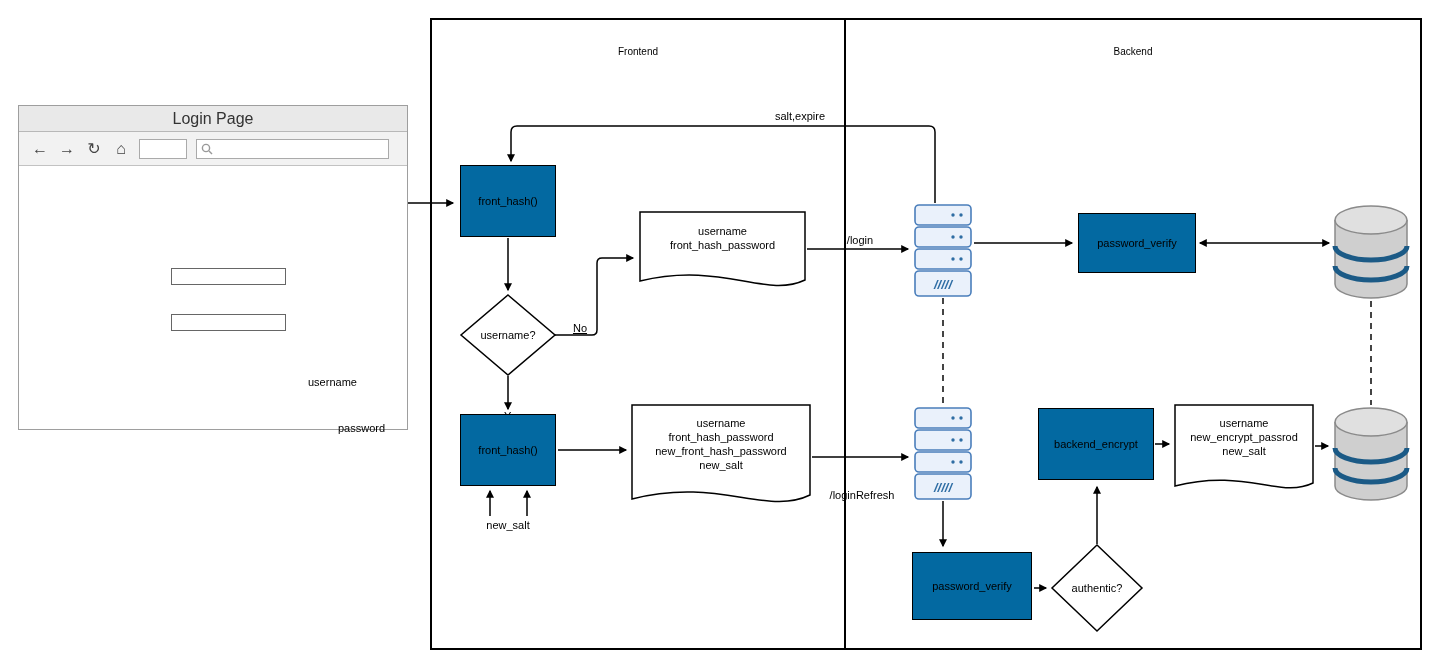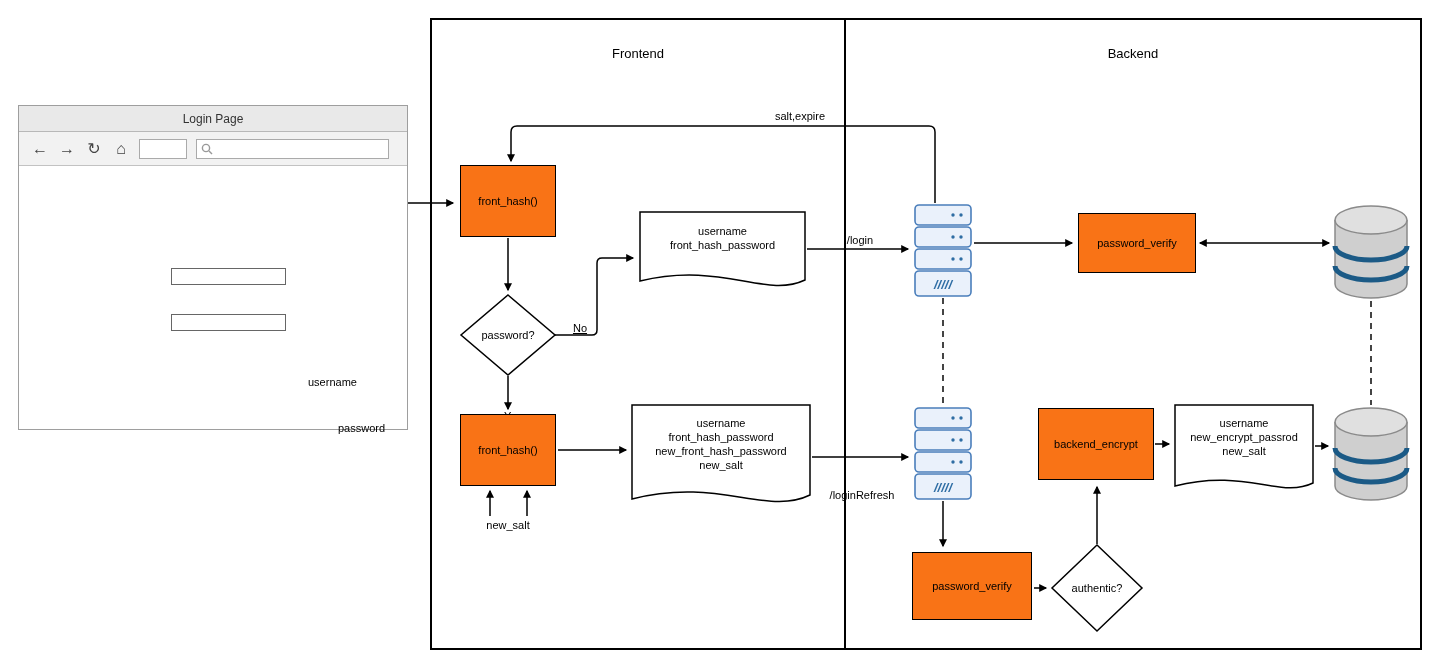--- a/index.html
+++ b/index.html
@@ -2,32 +2,32 @@
 <html><head>
 <meta charset="utf-8">
 <style>
   * { margin:0; padding:0; box-sizing:border-box; }
   html,body { background:#fff; font-family:"Liberation Sans", sans-serif; }
   .stage { position:relative; width:1440px; height:668px; background:#fff; overflow:hidden; }
   .wires { position:absolute; left:0; top:0; width:1440px; height:668px; }
 
   .node { position:absolute; display:flex; align-items:center; justify-content:center;
           text-align:center; font-size:11px; color:#000; line-height:13px; }
-  .box  { background:#f97316; border:1.5px solid #000; }
+  .box  { background:#0369a1; border:1.5px solid #000; }
   .lbl  { position:absolute; font-size:11px; color:#000; text-align:center; }
   .pre  { white-space:pre-line; line-height:14px; display:block; }
-  .title{ position:absolute; font-size:13px; color:#000; text-align:center; }
+  .title{ position:absolute; font-size:10px; color:#000; text-align:center; }
   .mask { background:#fff; padding:0 2px; }
 
   
   .browser { position:absolute; left:18px; top:105px; width:390px; height:325px;
              border:1px solid #9e9e9e; background:#fff; }
   .b-title { height:26px; background:#e9e9e9; border-bottom:1px solid #b8b8b8;
              display:flex; align-items:center; justify-content:center;
-             font-size:12px; color:#333; }
+             font-size:16px; color:#333; }
   .b-toolbar { height:34px; background:#f2f2f2; border-bottom:1px solid #c2c2c2;
                display:flex; align-items:center; gap:9px; padding:0 12px; }
   .tb-icon { font-size:16px; color:#444; width:18px; text-align:center; cursor:default; }
   .addr { width:48px; height:20px; border:1px solid #aaa; background:#fff; }
   .search { width:193px; height:20px; border:1px solid #aaa; background:#fff;
             display:flex; align-items:center; padding:0 4px; gap:4px; }
   .search input { border:none; outline:none; flex:1; min-width:0; font-size:11px; background:transparent; }
   .login-input { position:absolute; width:115px; height:17px; border:1px solid #666; background:#fff; }
   .fld-lbl { position:absolute; font-size:11px; color:#000; }
 
@@ -160,21 +160,21 @@
     <input class="login-input" style="left: 152px; top: 208px;">
     <span class="fld-lbl" style="left:289px; top:270px;">username</span>
     <span class="fld-lbl" style="left:291px; top:316px;padding-left:28px;">password</span>
   </div>
 
   <div class="title" style="left:431px; top:46px; width:414px;">Frontend</div>
   <div class="title" style="left:845px; top:46px; width:576px;">Backend</div>
 
   <div class="node box" style="left:460px; top:165px; width:96px; height:72px;">front_hash()</div>
   <div class="lbl" style="left:742px; top:110px; width:116px;">salt,expire</div>
-  <div class="node" style="left:463px; top:299px; width:90px; height:72px;">password?</div>
+  <div class="node" style="left:463px; top:299px; width:90px; height:72px;">username?</div>
   <div class="lbl" style="left:568px; top:322px; width:24px;text-decoration:underline;">No</div>
   <div class="lbl pre" style="left:642px; top:224px; width:161px;">username
 front_hash_password</div>
   <div class="lbl" style="left:834px; top:234px; width:52px;">/login</div>
   <div class="lbl" style="left:494px; top:410px; width:30px;text-align:right;"><span class="mask">Yes</span></div>
   <div class="node box" style="left:460px; top:414px; width:96px; height:72px;">front_hash()</div>
   <div class="lbl" style="left:468px; top:519px; width:80px;">new_salt</div>
   <div class="lbl pre" style="left:634px; top:416px; width:174px;">username
 front_hash_password
 new_front_hash_password

